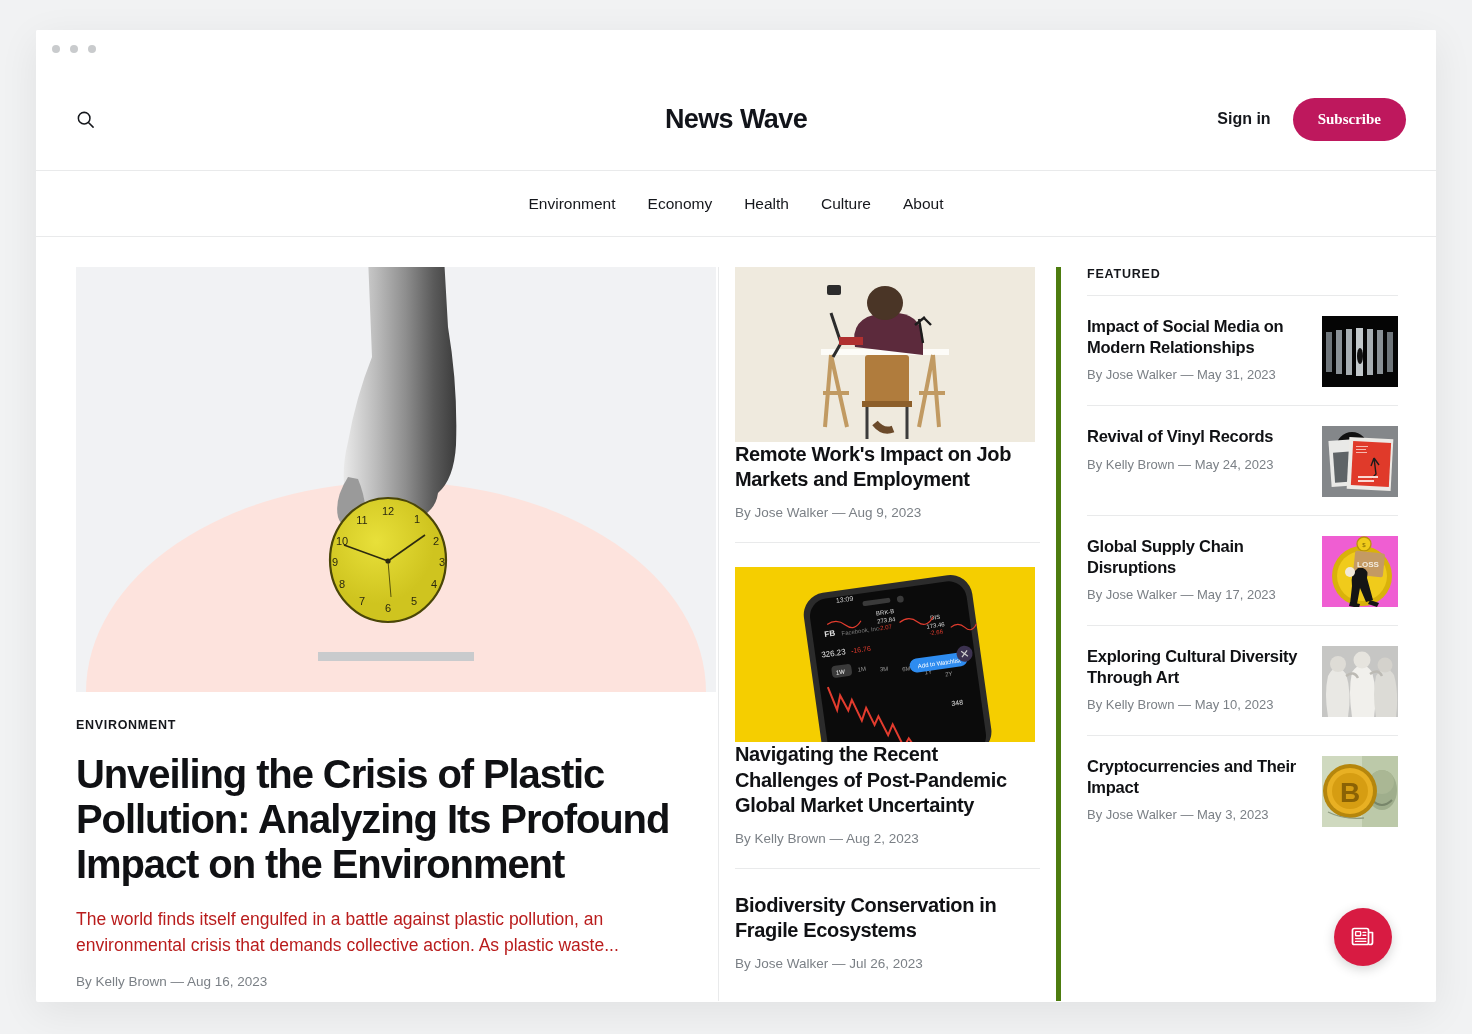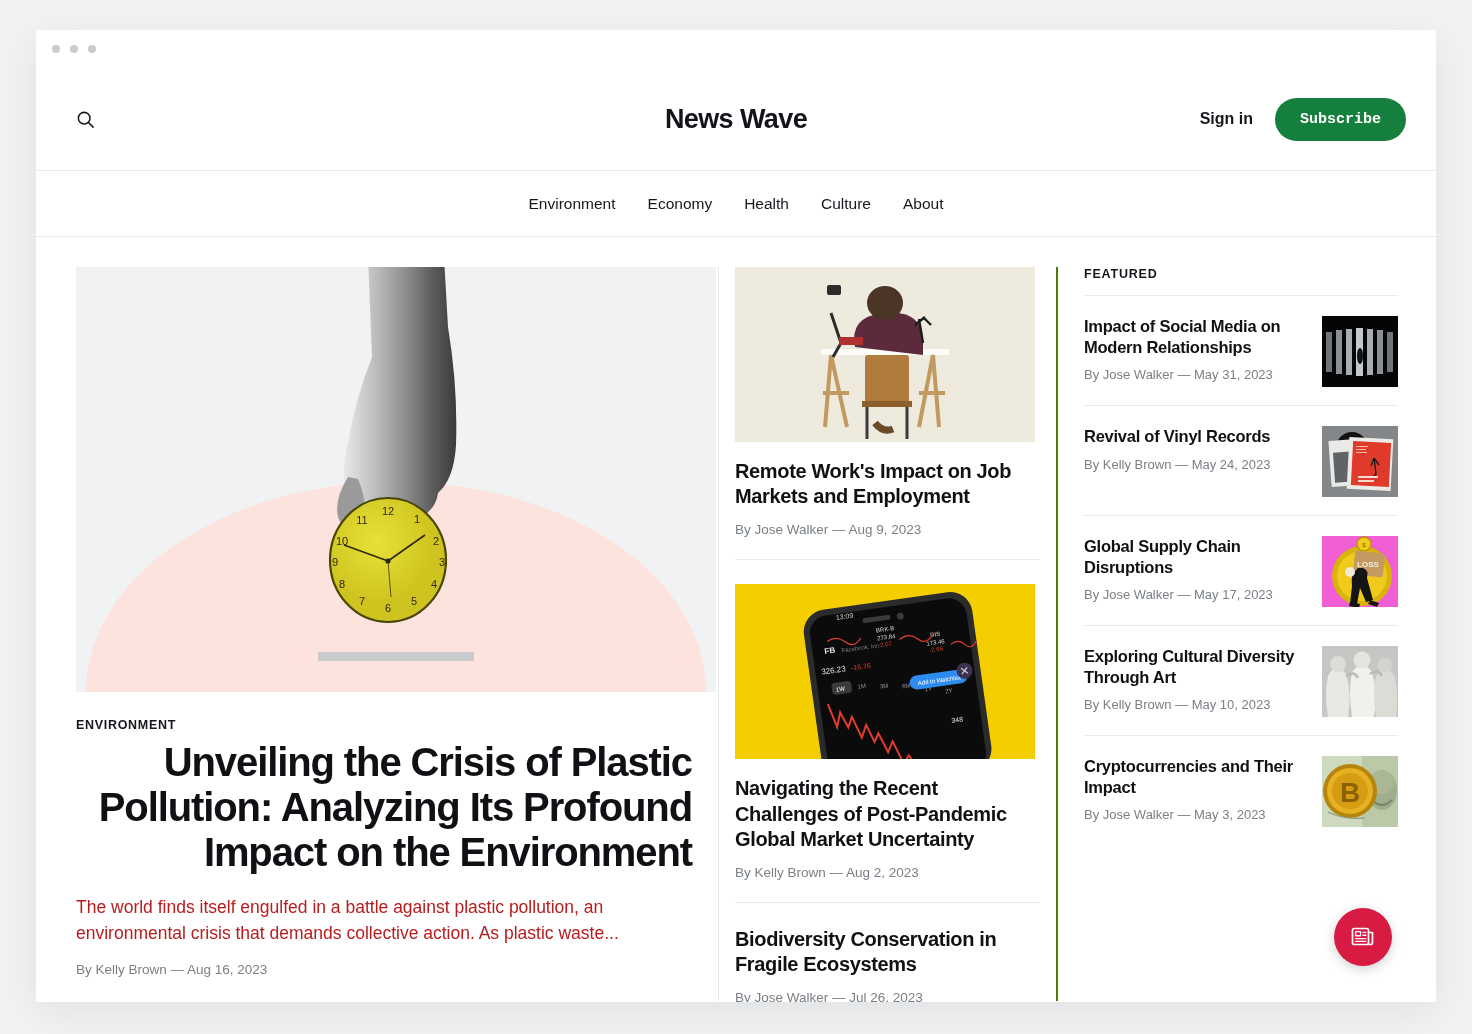--- a/index.html
+++ b/index.html
@@ -74,29 +74,29 @@
   .signin {
     font-size: 16px;
     font-weight: 600;
     color: #15171c;
     background: none;
     border: none;
     cursor: pointer;
     font-family: inherit;
   }
   .subscribe {
-    background: #15803d;
+    background: #be185d;
     color: #fff;
     font-size: 15px;
     font-weight: 700;
     border: none;
     border-radius: 24px;
     padding: 13px 25px;
     cursor: pointer;
-    font-family: Liberation Mono, monospace;
+    font-family: Liberation Serif, serif;
   }
 
   
   .navbar {
     height: 66px;
     display: flex;
     align-items: center;
     justify-content: center;
     gap: 32px;
     border-bottom: 1px solid #e9eaeb;
@@ -110,45 +110,44 @@
   }
 
   
   .content {
     display: flex;
     padding: 30px 0 0 0;
     height: 764px;
   }
   .col-main { width: 682px; padding: 0 26px 2px 40px; }
   .col-mid  { width: 338px; padding: 0 16px; border-left: 1px solid #e9eaeb; }
-  .col-side { width: 380px; padding: 0 38px 0 26px; border-left: 2px solid #4d7c0f; }
+  .col-side { width: 380px; padding: 0 38px 0 26px; border-left: 5px solid #4d7c0f; }
 
   
   .hero-img {
     width: 640px;
     height: 425px;
     background: #f1f2f4;
     position: relative;
     overflow: hidden;
   }
   .kicker {
     margin-top: 26px;
     font-size: 12.5px;
     font-weight: 600;
     letter-spacing: 0.7px;
     color: #15171c;
   }
   .hero-title {
-    margin-top: 8px;
+    margin-top: 20px;
     font-size: 40px;
     line-height: 1.13;
     font-weight: 700;
     letter-spacing: -1.1px;
     color: #101114;
-    text-align: right;
   }
   .hero-excerpt {
     margin-top: 18px;
     font-size: 17.5px;
     line-height: 1.5;
     color: #b91c1c;
     max-width: 620px;
   }
   .byline {
     margin-top: 16px;
@@ -162,21 +161,20 @@
     border-top: 1px solid #e9eaeb;
     padding-top: 24px;
   }
   .mid-img {
     width: 300px;
     height: 175px;
     overflow: hidden;
     position: relative;
   }
   .mid-title {
-    margin-top: 17px;
     font-size: 20px;
     line-height: 1.26;
     font-weight: 700;
     letter-spacing: -0.35px;
     color: #101114;
   }
   .mid-by {
     margin-top: 13px;
     font-size: 13.5px;
     color: #7b8086;

